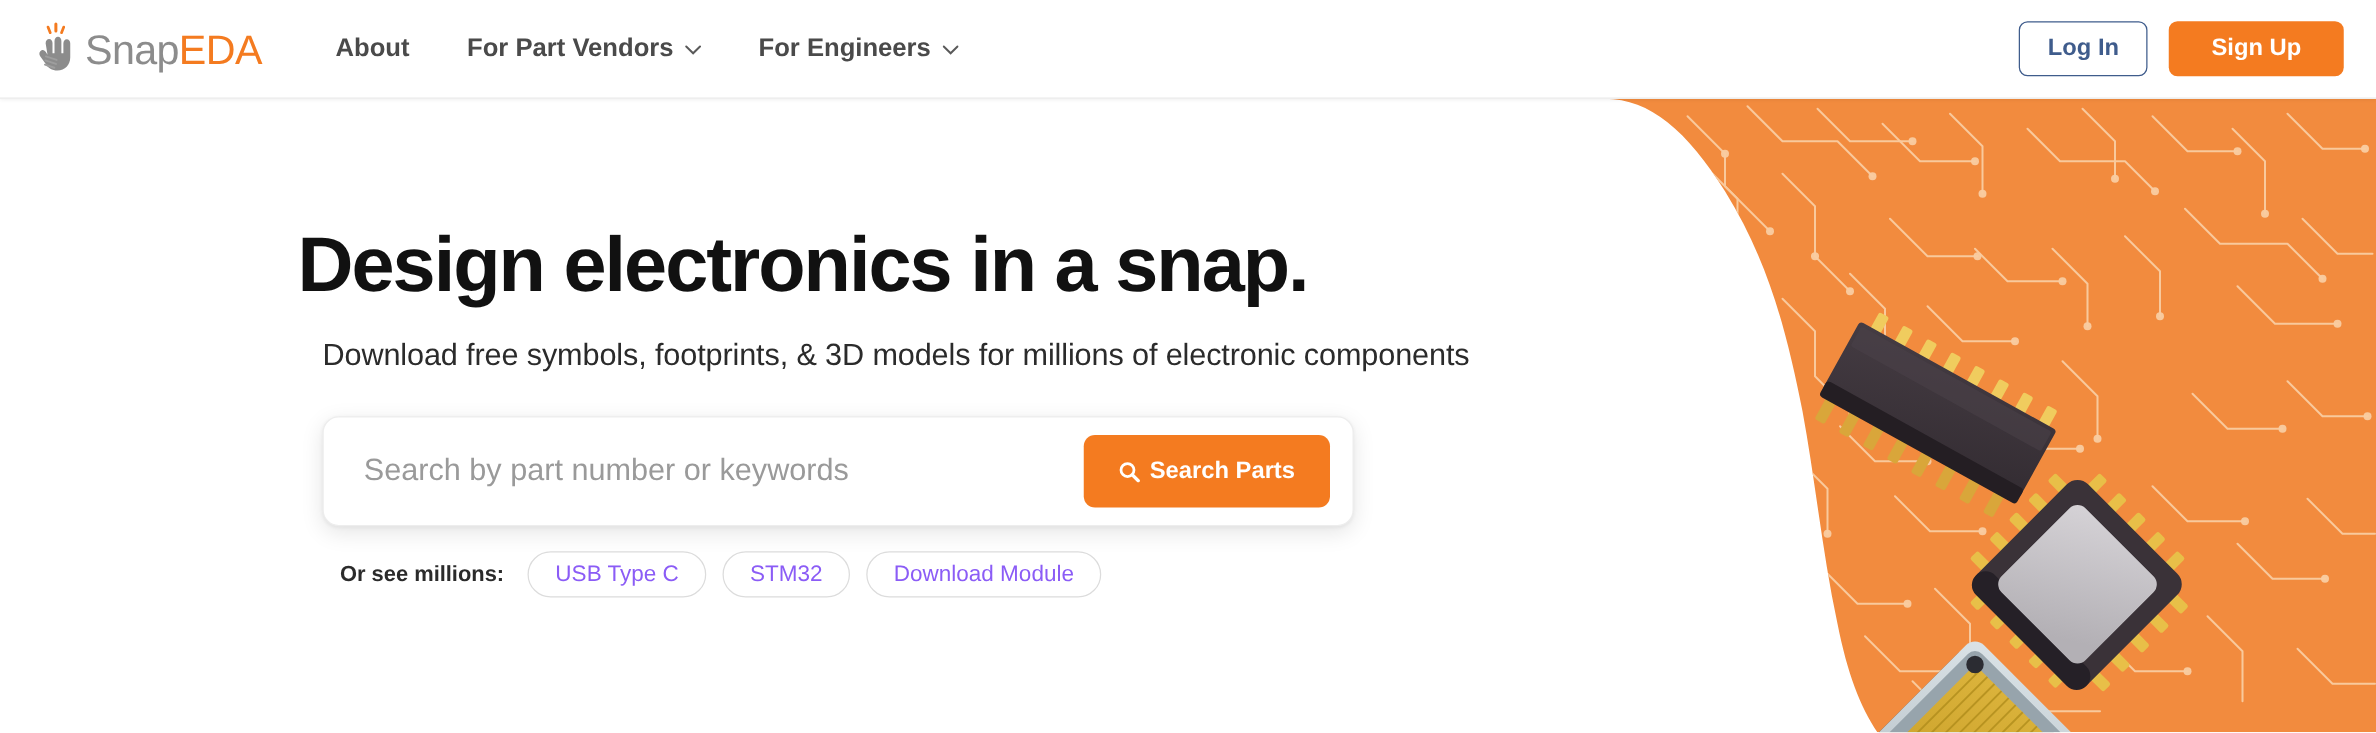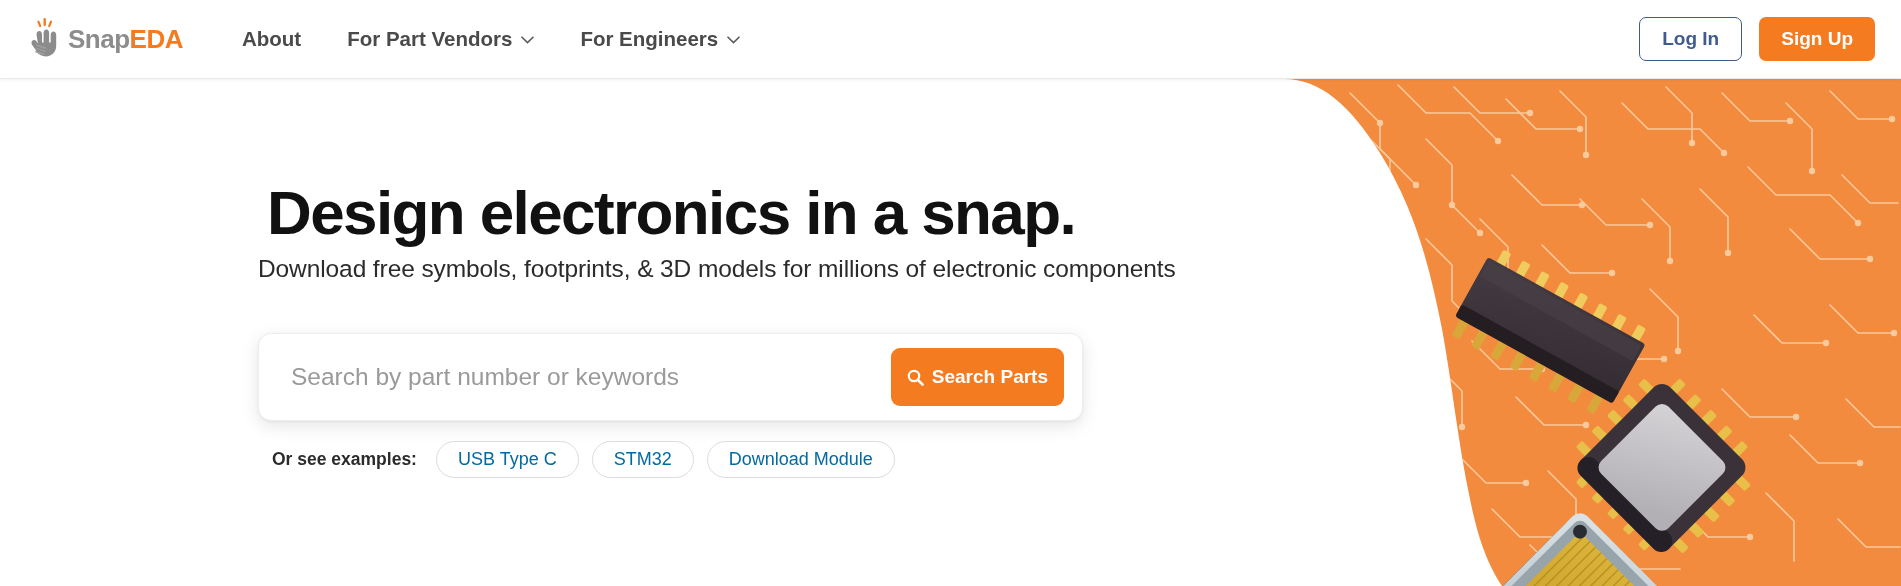--- a/index.html
+++ b/index.html
@@ -40,22 +40,22 @@
     margin-left: 24px;
     height: 48px;
     cursor: pointer;
   }
   .brand-mark {
     width: 42px; height: 44px;
     display: block;
     margin-right: 2px;
   }
   .brand-text {
-    font-size: 26px;
-    font-weight: 700;
+    font-size: 33px;
+    font-weight: 400;
     letter-spacing: -0.5px;
     line-height: 1;
     white-space: nowrap;
   }
   .brand-snap { color: #8c8c8c; }
   .brand-eda  { color: #f47b20; }
 
   .nav-links {
     display: flex;
     align-items: center;
@@ -103,21 +103,21 @@
     font-weight: 700;
     cursor: pointer;
     white-space: nowrap;
   }
   .btn-signup {
     display: flex;
     align-items: center;
     justify-content: center;
     min-width: 104px;
     height: 44px;
-    padding: 0 22px;
+    padding: 0 34px;
     border: none;
     border-radius: 7px;
     color: #ffffff;
     background: #f47b20;
     font-size: 19px;
     font-weight: 700;
     cursor: pointer;
     white-space: nowrap;
   }
 
@@ -138,31 +138,31 @@
     position: absolute;
     top: 79px; left: 0;
     width: 1260px;
     height: 507px;
     z-index: 20;
   }
 
   .headline {
     position: absolute;
     top: 101px;
-    left: 267px;
+    left: 238px;
     font-size: 62px;
     font-weight: 700;
     letter-spacing: -1.6px;
     color: #111111;
     white-space: nowrap;
     line-height: 1.05;
   }
   .subhead {
     position: absolute;
-    top: 176px;
+    top: 192px;
     left: 258px;
     font-size: 24.5px;
     color: #2b2b2b;
     white-space: nowrap;
     letter-spacing: -0.1px;
   }
 
   .search-card {
     position: absolute;
     top: 254px;
@@ -189,21 +189,21 @@
     padding-left: 32px;
   }
   .search-input::placeholder { color: #9a9a9a; opacity: 1; }
 
   .btn-search {
     display: flex;
     align-items: center;
     justify-content: center;
     gap: 8px;
     height: 58px;
-    padding: 0 16px;
+    padding: 0 28px;
     background: #f47b20;
     color: #ffffff;
     border: none;
     border-radius: 9px;
     font-family: "Liberation Sans", sans-serif;
     font-size: 19px;
     font-weight: 700;
     cursor: pointer;
     white-space: nowrap;
     margin-left: 15px;
@@ -227,21 +227,21 @@
   }
   .chip {
     display: flex;
     align-items: center;
     justify-content: center;
     height: 37px;
     padding: 0 21px;
     border: 1px solid #dcdcdc;
     border-radius: 19px;
     background: #ffffff;
-    color: #0369a1;
+    color: #8b5cf6;
     font-size: 18px;
     white-space: nowrap;
     cursor: pointer;
   }
 </style>
 </head>
 <body>
 
 <div class="page">
 
@@ -519,20 +519,20 @@
           <svg viewBox="0 0 17 17" width="17" height="17">
             <circle cx="7" cy="7" r="5.2" fill="none" stroke="#ffffff" stroke-width="2.2"></circle>
             <path d="M11 11 L15.6 15.6" stroke="#ffffff" stroke-width="2.6" stroke-linecap="round"></path>
           </svg>
         </span>
         <span>Search Parts</span>
       </button>
     </div>
 
     <div class="examples-row">
-      <span class="examples-label">Or see examples:</span>
+      <span class="examples-label">Or see millions:</span>
       <button class="chip">USB Type C</button>
       <button class="chip">STM32</button>
       <button class="chip">Download Module</button>
     </div>
 
   </div>
 </div>
 
 </body></html>

